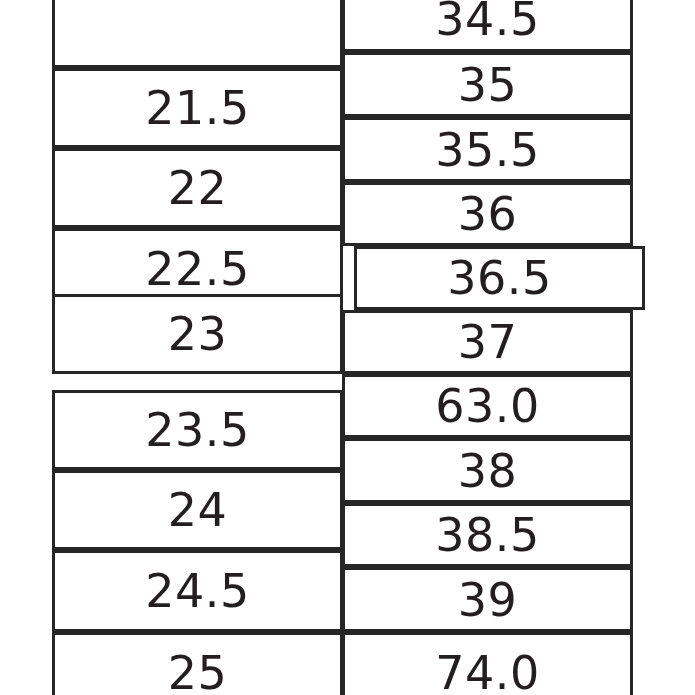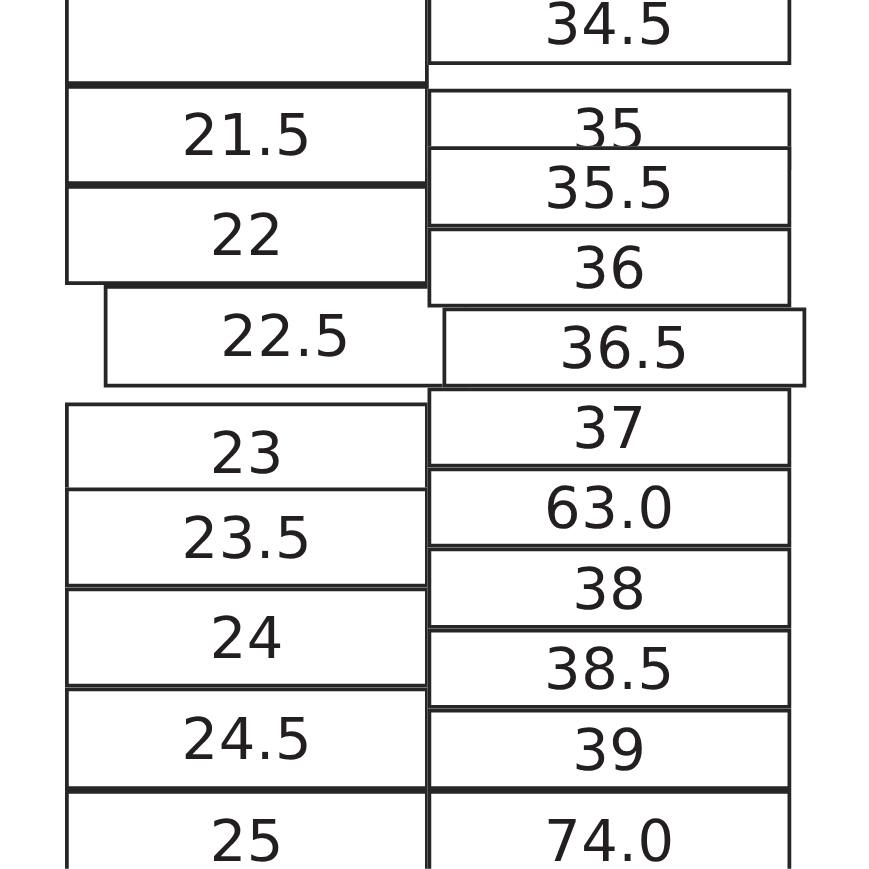--- a/index.html
+++ b/index.html
@@ -62,44 +62,44 @@
   <div class="column" id="col-left">
       <div class="cell" style="left: 0px; width: 291px; top: -32px; height: 100px;">
         <span class="cell-text"></span>
       </div>
       <div class="cell" style="left: 0px; width: 291px; top: 68px; height: 80px;">
         <span class="cell-text">21.5</span>
       </div>
       <div class="cell" style="left: 0px; width: 291px; top: 148px; height: 80px;">
         <span class="cell-text">22</span>
       </div>
-      <div class="cell" style="left: 0px; width: 291px; top: 228px; height: 82px; margin-left: 31px;">
+      <div class="cell" style="left: 0px; width: 291px; top: 228px; height: 82px;">
         <span class="cell-text">22.5</span>
       </div>
-      <div class="cell" style="left: 0px; width: 291px; top: 322px; height: 80px; text-align: right;">
+      <div class="cell" style="left: 0px; width: 291px; top: 294px; height: 80px; text-align: right;">
         <span class="cell-text">23</span>
       </div>
       <div class="cell" style="left: 0px; width: 291px; top: 390px; height: 80px;">
         <span class="cell-text">23.5</span>
       </div>
       <div class="cell" style="left: 0px; width: 291px; top: 470px; height: 80px;">
         <span class="cell-text">24</span>
       </div>
       <div class="cell" style="left: 0px; width: 291px; top: 550px; height: 82px;">
         <span class="cell-text">24.5</span>
       </div>
       <div class="cell" style="left: 0px; width: 291px; top: 632px; height: 82px;">
         <span class="cell-text">25</span>
       </div>
     </div>
   <div class="column" id="col-right">
       <div class="cell" style="left: 0px; width: 291px; top: -14px; height: 66px;">
         <span class="cell-text">34.5</span>
       </div>
-      <div class="cell" style="left: 0px; width: 291px; top: 52px; height: 65px; margin-top: 19px;">
+      <div class="cell" style="left: 0px; width: 291px; top: 52px; height: 65px;">
         <span class="cell-text">35</span>
       </div>
       <div class="cell" style="left: 0px; width: 291px; top: 117px; height: 65px;">
         <span class="cell-text">35.5</span>
       </div>
       <div class="cell" style="left: 0px; width: 291px; top: 182px; height: 64px; align-items: center;">
         <span class="cell-text">36</span>
       </div>
       <div class="cell" style="left: 12px; width: 291px; top: 246px; height: 64px;">
         <span class="cell-text">36.5</span>

